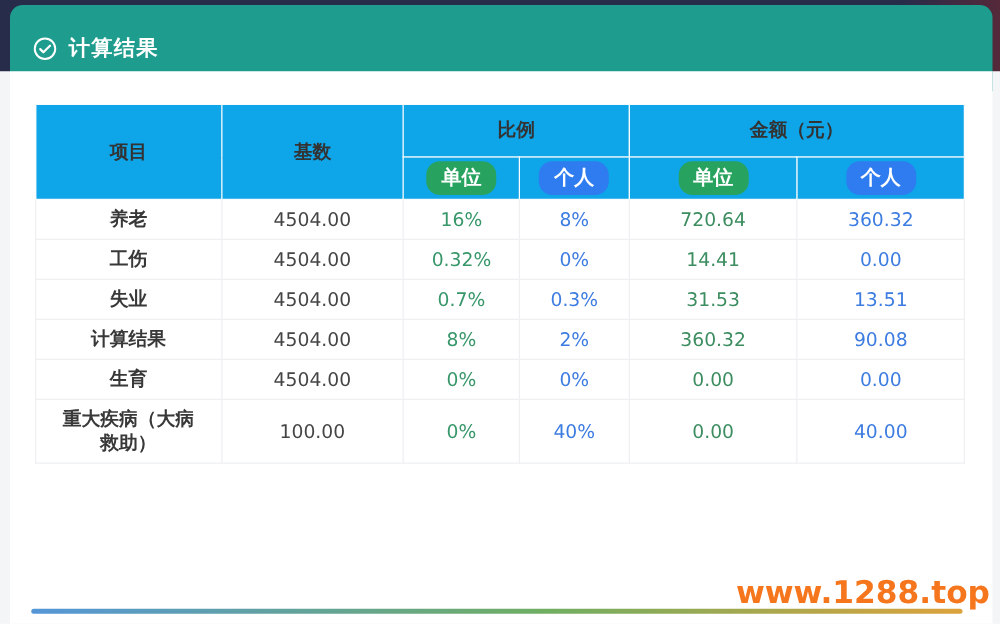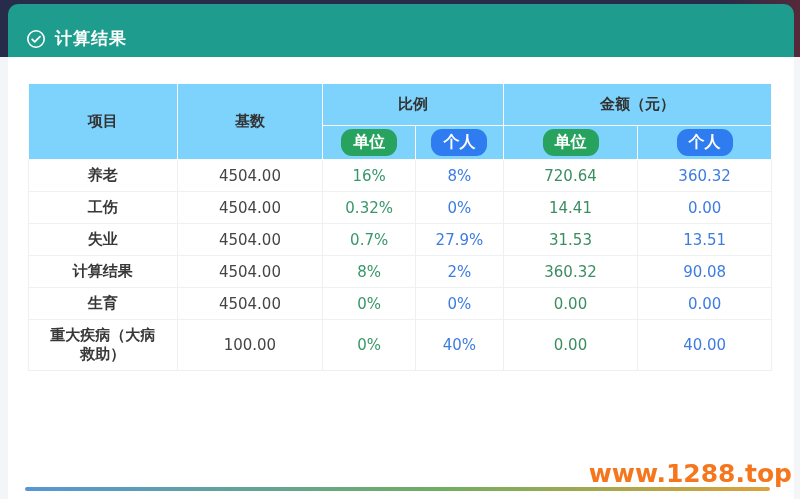--- a/index.html
+++ b/index.html
@@ -17,21 +17,21 @@
                   background:#1e9c8d; border-radius:10px 10px 0 0;
                   display:flex; align-items:center; padding-left:18px; gap:9px; }
   .check-icon { display:inline-flex; width:20px; height:20px; }
   .panel-title { color:#ffffff; font-size:17px; font-weight:700; letter-spacing:1px; }
 
   
   .card { position:absolute; top:57px; left:8px; right:6px; bottom:0; background:#ffffff; }
 
   table { width:744px; margin:26px 22px 0 20px; border-collapse:collapse;
           border:1px solid #ebedf0; table-layout:fixed; }
-  thead th { background:#7dd3fc; border:1px solid #fafbfc; color:#333333;
+  thead th { background:#0ea5e9; border:1px solid #fafbfc; color:#333333;
              font-size:15px; font-weight:700; text-align:center; }
   thead tr.row-groups th { height:42px; }
   thead tr.row-badges th { height:34px; }
   tbody td { border:1px solid #eef0f2; height:32px; text-align:center;
              vertical-align:middle; font-size:15px; padding:6px 8px; }
   .c-item  { font-weight:700; color:#383838; padding:6px 15px; }
   .c-base  { color:#454545;border-radius:16px; }
   .c-green { color:#38976a; }
   .c-green2{ color:#3c8d60;margin-top:23px; }
   .c-blue  { color:#3d7ce0; }
@@ -114,21 +114,21 @@
       <td class="c-green">0.32%</td>
       <td class="c-blue">0%</td>
       <td class="c-green2">14.41</td>
       <td class="c-blue">0.00</td>
     </tr>
 
     <tr>
       <td class="c-item">失业</td>
       <td class="c-base">4504.00</td>
       <td class="c-green">0.7%</td>
-      <td class="c-blue">27.9%</td>
+      <td class="c-blue">0.3%</td>
       <td class="c-green2">31.53</td>
       <td class="c-blue">13.51</td>
     </tr>
 
     <tr>
       <td class="c-item">计算结果</td>
       <td class="c-base">4504.00</td>
       <td class="c-green">8%</td>
       <td class="c-blue">2%</td>
       <td class="c-green2">360.32</td>

